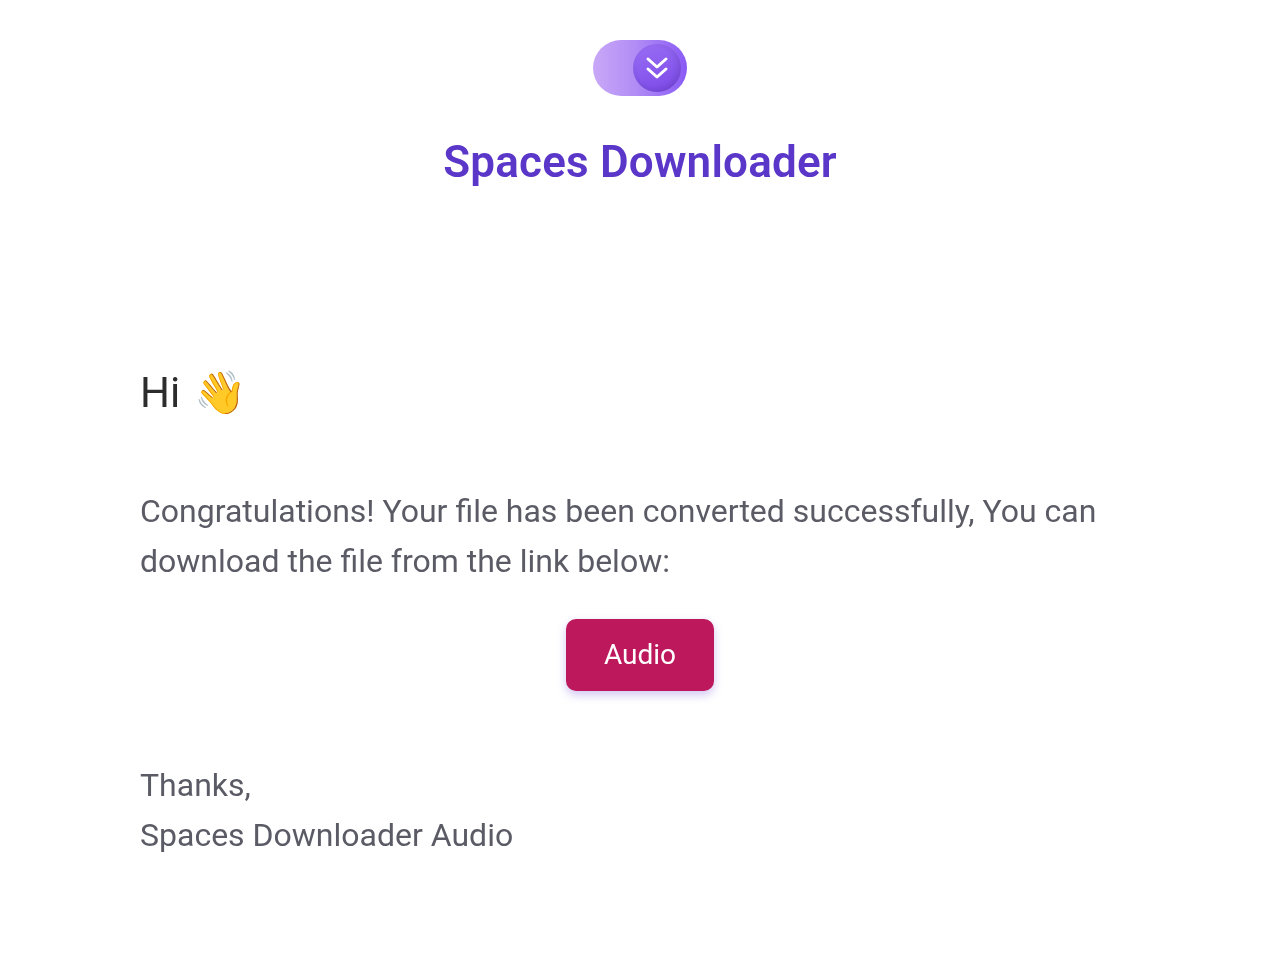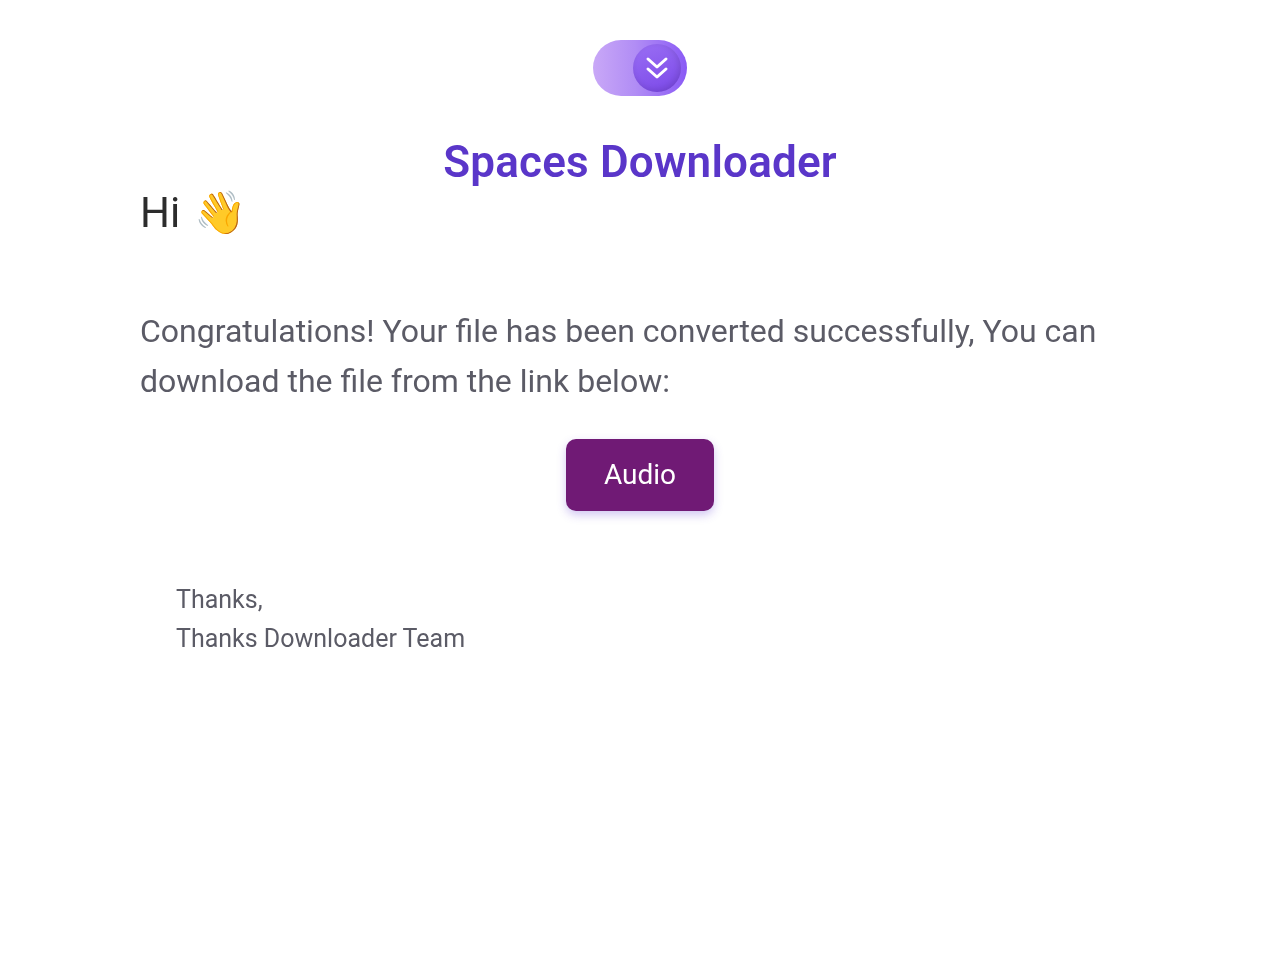--- a/index.html
+++ b/index.html
@@ -11,20 +11,21 @@
       color: #2d2d2d;
     }
     .page {
       width: 100%;
       height: 100%;
       padding: 40px 140px 40px 140px;
       position: relative;
     }
     .header {
       text-align: center;
+      margin-bottom: 180px;
     }
     .logo {
       display: inline-block;
       margin-bottom: 40px;
     }
     .logo-pill {
       position: relative;
       width: 94px;
       height: 56px;
       border-radius: 999px;
@@ -69,38 +70,37 @@
       color: #5b5b66;
       line-height: 1.55;
       margin-bottom: 33px;
     }
     .cta-row {
       text-align: center;
       margin-bottom: 70px;
     }
     .audio-btn {
       display: inline-block;
-      background: #701a75;
+      background: #be185d;
       color: #ffffff;
       font-size: 28px;
       font-weight: 400;
       border: none;
       border-radius: 10px;
       padding: 22px 38px;
       cursor: pointer;
       box-shadow: 0 4px 10px rgba(90,54,209,0.28);
       font-family: inherit;
       line-height: 1;
     }
     .signoff {
-      font-size: 25px;
+      font-size: 32px;
       font-weight: 400;
       color: #5b5b66;
       line-height: 1.55;
-      margin-left: 36px;
     }
   </style>
 </head>
 <body>
 
 <div class="page">
 
   <div class="header">
     <div class="logo">
       <div class="logo-pill">
@@ -122,16 +122,16 @@
   </h2>
 
   <p class="message">Congratulations! Your file has been converted successfully, You can download the file from the link below:</p>
 
   <div class="cta-row">
     <button class="audio-btn">Audio</button>
   </div>
 
   <div class="signoff">
     <div>Thanks,</div>
-    <div>Thanks Downloader Team</div>
+    <div>Spaces Downloader Audio</div>
   </div>
 
 </div>
 
 </body></html>

